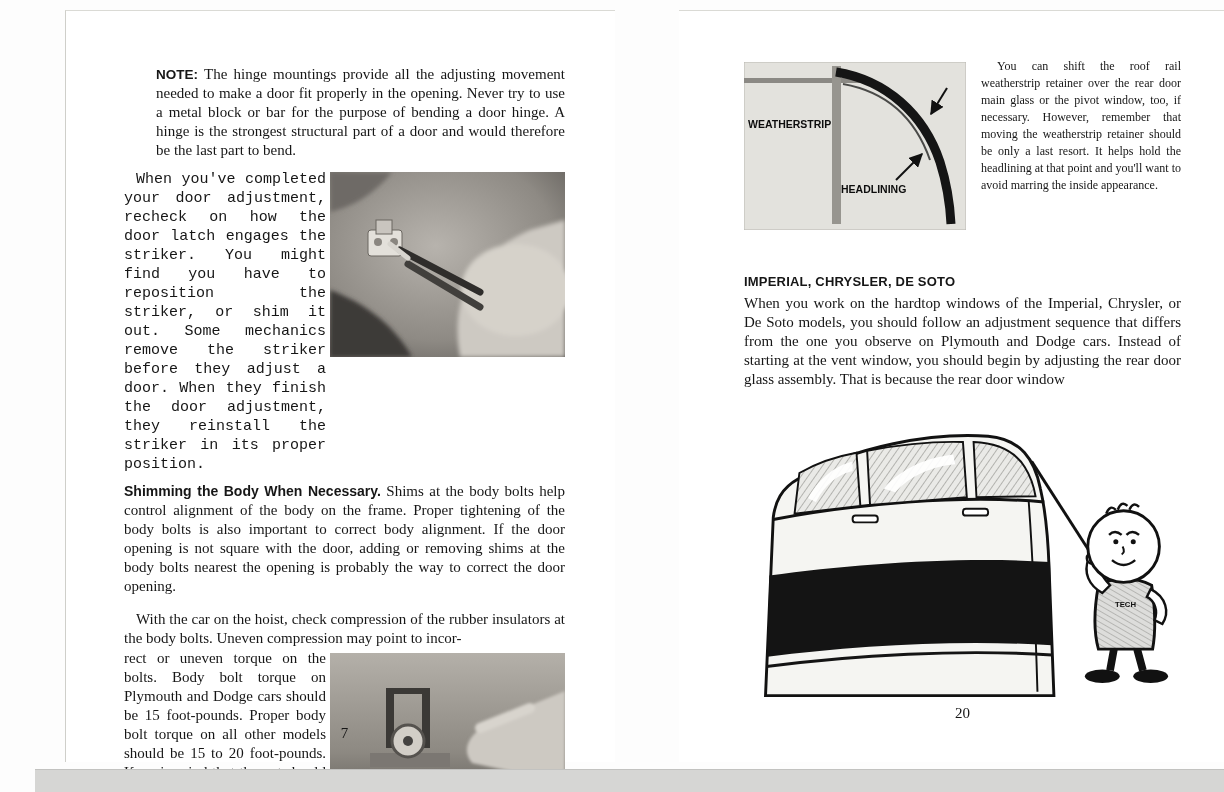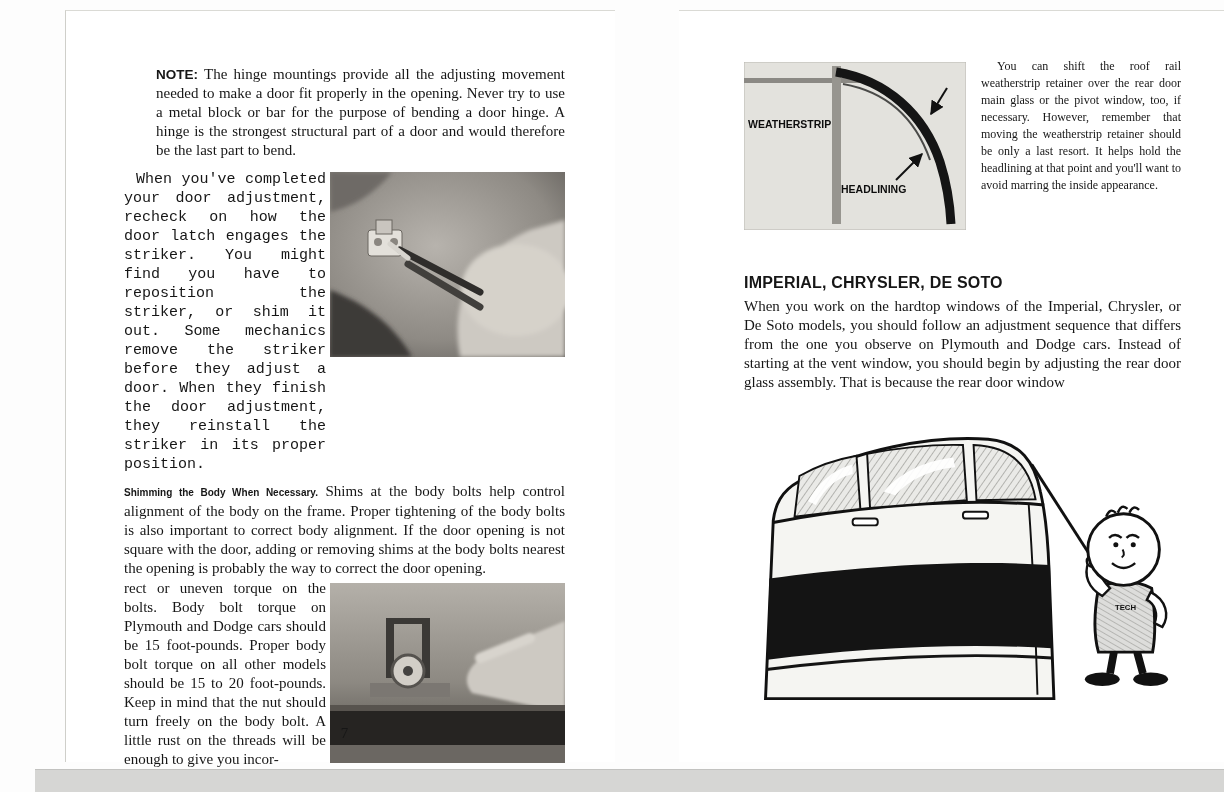--- a/index.html
+++ b/index.html
@@ -13,35 +13,35 @@
   .bodytext { font-size:15px; line-height:19px; text-align:justify; }
 
   .note { margin-left:32px; margin-bottom:10px; }
   .note .note-label { font-family:"Liberation Sans",sans-serif; font-weight:700; font-size:13.5px; }
 
   .striker-sec { position:relative; min-height:192px; margin-top:2px;font-family:Liberation Mono, monospace; }
   .striker-sec .narrow-col { width:202px; text-indent:12px; }
   .photo-striker { position:absolute; top:2px; right:0; width:235px; height:185px; }
 
   .shimming-para { margin-top:8px; clear:both; }
-  .runin-head { font-family:"Liberation Sans",sans-serif; font-weight:700; font-size:10px; }
+  .runin-head { font-family:"Liberation Sans",sans-serif; font-weight:700; font-size:14px; }
 
   .hoist-intro { margin-top:14px; text-indent:12px; }
   .hoist-sec { position:relative; min-height:190px; margin-top:1px; }
   .hoist-sec .narrow-col { width:202px; }
   .photo-bolt { position:absolute; top:4px; right:0; width:235px; height:180px; }
 
   .pagenum-left  { position:absolute; left:58px; right:50px; bottom:20px; text-align:center; font-size:15px; }
   .pagenum-right { position:absolute; left:65px; right:47px; bottom:40px; text-align:center; font-size:15px; }
 
   .rooftop-sec { position:relative; min-height:208px; }
   .diagram-weatherstrip { position:absolute; left:0; top:4px; width:222px; height:168px; }
   .rooftop-text { margin-left:237px; font-size:12px; line-height:17px; text-align:justify; text-indent:16px; }
 
-  .models-heading { font-family:"Liberation Sans",sans-serif; font-weight:700; font-size:16px; margin-top:8px; letter-spacing:.2px; }
+  .models-heading { font-family:"Liberation Sans",sans-serif; font-weight:700; font-size:13px; margin-top:8px; letter-spacing:.2px; }
   .models-para { margin-top:5px; }
 
   .car-illustration { display:block; width:462px; height:300px; margin:24px 0 0 -14px; }
 
   .bottom-bar { position:absolute; left:0; right:0; bottom:0; height:23px; background:#d6d6d4; border-top:1px solid #c2c2c0; }
 </style>
 </head>
 <body>
 
 <div class="spread">
@@ -86,20 +86,21 @@
           <path d="M60,72 L78,86" stroke="#d8d5cf" stroke-width="5" stroke-linecap="round"></path>
         </g>
       </svg>
     </div>
 
     <p class="bodytext shimming-para">
       <span class="runin-head">Shimming the Body When Necessary.</span>
       <span>Shims at the body bolts help control alignment of the body on the frame. Proper tightening of the body bolts is also important to correct body alignment. If the door opening is not square with the door, adding or removing shims at the body bolts nearest the opening is probably the way to correct the door opening.</span>
     </p>
 
+    <p class="bodytext hoist-intro">With the car on the hoist, check compression of the rubber insulators at the body bolts. Uneven compression may point to incor-</p>
 
     <div class="hoist-sec">
       <p class="bodytext narrow-col">rect or uneven torque on the bolts. Body bolt torque on Plymouth and Dodge cars should be 15 foot-pounds. Proper body bolt torque on all other models should be 15 to 20 foot-pounds. Keep in mind that the nut should turn freely on the body bolt. A little rust on the threads will be enough to give you incor-</p>
 
       <svg class="photo-bolt" viewBox="0 0 235 180" xmlns="http://www.w3.org/2000/svg">
         <defs>
           <linearGradient id="p2bg" x1="0" y1="0" x2="0" y2="1">
             <stop offset="0%" stop-color="#b4b0a9"></stop>
             <stop offset="55%" stop-color="#8d8982"></stop>
             <stop offset="100%" stop-color="#4b4844"></stop>
@@ -199,16 +200,17 @@
         <path d="M380,104 q4,-10 10,-4 M392,100 q4,-10 10,-4 M404,100 q4,-9 10,-3" fill="none" stroke="#111" stroke-width="2.5"></path>
         <path d="M383,126 q6,-6 13,0 M401,126 q6,-6 13,0" fill="none" stroke="#111" stroke-width="2.5"></path>
         <circle cx="390" cy="133" r="2.6" fill="#111"></circle>
         <circle cx="408" cy="133" r="2.6" fill="#111"></circle>
         <path d="M397,138 q3,6 -1,8" fill="none" stroke="#111" stroke-width="2"></path>
         <path d="M386,152 q12,10 24,0" fill="none" stroke="#111" stroke-width="2.5"></path>
         <text x="400" y="200" text-anchor="middle" font-family="Liberation Sans, sans-serif" font-weight="700" font-size="8" fill="#111">TECH</text>
       </g>
     </svg>
 
+    <div class="pagenum-right">20</div>
   </div>
 
   <div class="bottom-bar"></div>
 </div>
 
 </body></html>

